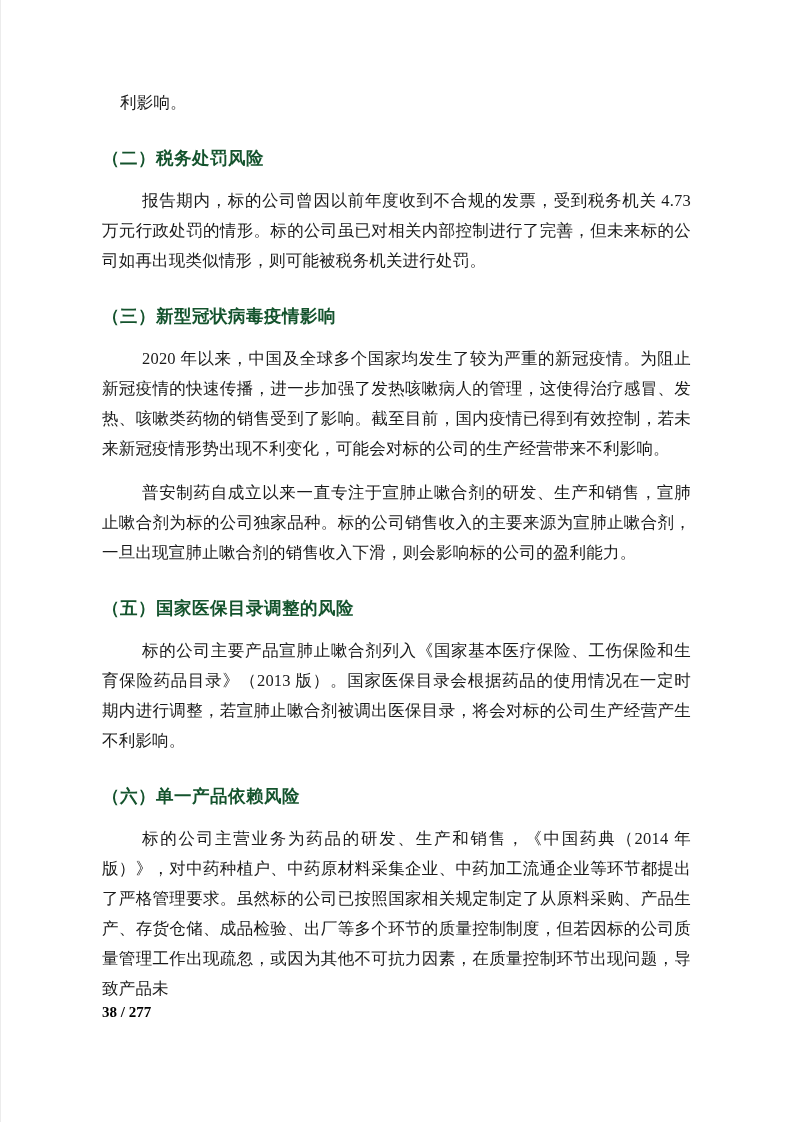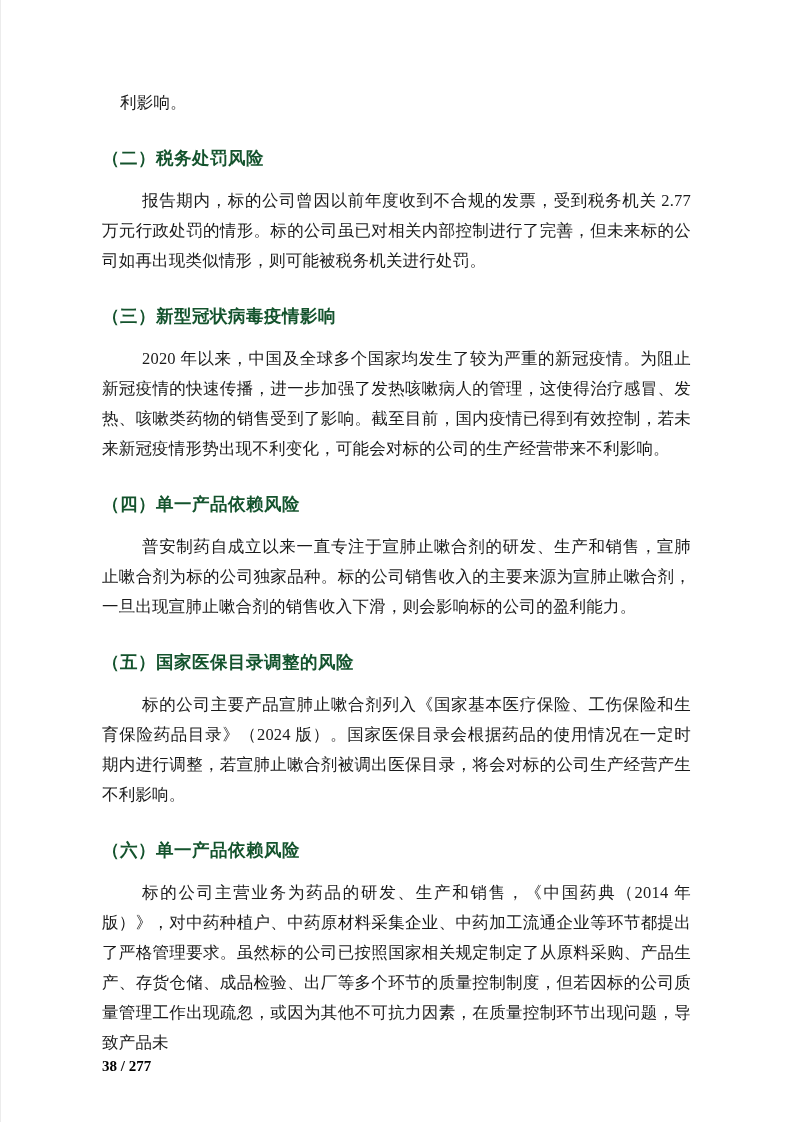--- a/index.html
+++ b/index.html
@@ -59,30 +59,29 @@
 </style>
 </head>
 <body>
 
 <div class="page">
   <div class="content">
 
     <p class="continuation">利影响。</p>
 
     <h2 class="section-heading">（二）税务处罚风险</h2>
-    <p class="para">报告期内，标的公司曾因以前年度收到不合规的发票，受到税务机关 2.77 万元行政处罚的情形。标的公司虽已对相关内部控制进行了完善，但未来标的公司如再出现类似情形，则可能被税务机关进行处罚。</p>
+    <p class="para">报告期内，标的公司曾因以前年度收到不合规的发票，受到税务机关 4.73 万元行政处罚的情形。标的公司虽已对相关内部控制进行了完善，但未来标的公司如再出现类似情形，则可能被税务机关进行处罚。</p>
 
     <h2 class="section-heading">（三）新型冠状病毒疫情影响</h2>
     <p class="para">2020 年以来，中国及全球多个国家均发生了较为严重的新冠疫情。为阻止新冠疫情的快速传播，进一步加强了发热咳嗽病人的管理，这使得治疗感冒、发热、咳嗽类药物的销售受到了影响。截至目前，国内疫情已得到有效控制，若未来新冠疫情形势出现不利变化，可能会对标的公司的生产经营带来不利影响。</p>
 
-    <h2 class="section-heading">（四）单一产品依赖风险</h2>
     <p class="para">普安制药自成立以来一直专注于宣肺止嗽合剂的研发、生产和销售，宣肺止嗽合剂为标的公司独家品种。标的公司销售收入的主要来源为宣肺止嗽合剂，一旦出现宣肺止嗽合剂的销售收入下滑，则会影响标的公司的盈利能力。</p>
 
     <h2 class="section-heading">（五）国家医保目录调整的风险</h2>
-    <p class="para">标的公司主要产品宣肺止嗽合剂列入《国家基本医疗保险、工伤保险和生育保险药品目录》（2024 版）。国家医保目录会根据药品的使用情况在一定时期内进行调整，若宣肺止嗽合剂被调出医保目录，将会对标的公司生产经营产生不利影响。</p>
+    <p class="para">标的公司主要产品宣肺止嗽合剂列入《国家基本医疗保险、工伤保险和生育保险药品目录》（2013 版）。国家医保目录会根据药品的使用情况在一定时期内进行调整，若宣肺止嗽合剂被调出医保目录，将会对标的公司生产经营产生不利影响。</p>
 
     <h2 class="section-heading">（六）单一产品依赖风险</h2>
     <p class="para">标的公司主营业务为药品的研发、生产和销售，《中国药典（2014 年版）》，对中药种植户、中药原材料采集企业、中药加工流通企业等环节都提出了严格管理要求。虽然标的公司已按照国家相关规定制定了从原料采购、产品生产、存货仓储、成品检验、出厂等多个环节的质量控制制度，但若因标的公司质量管理工作出现疏忽，或因为其他不可抗力因素，在质量控制环节出现问题，导致产品未</p>
 
     <p class="footer">
       <span>38 / 277</span>
     </p>
 
   </div>
 </div>

